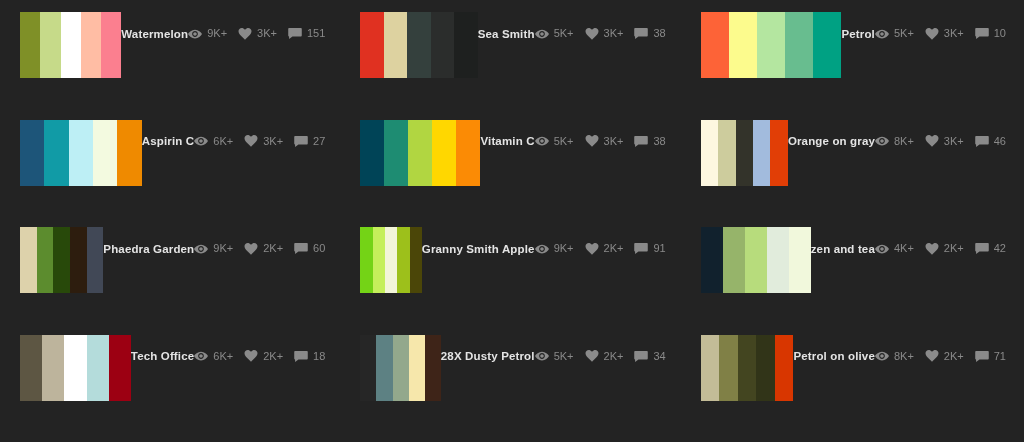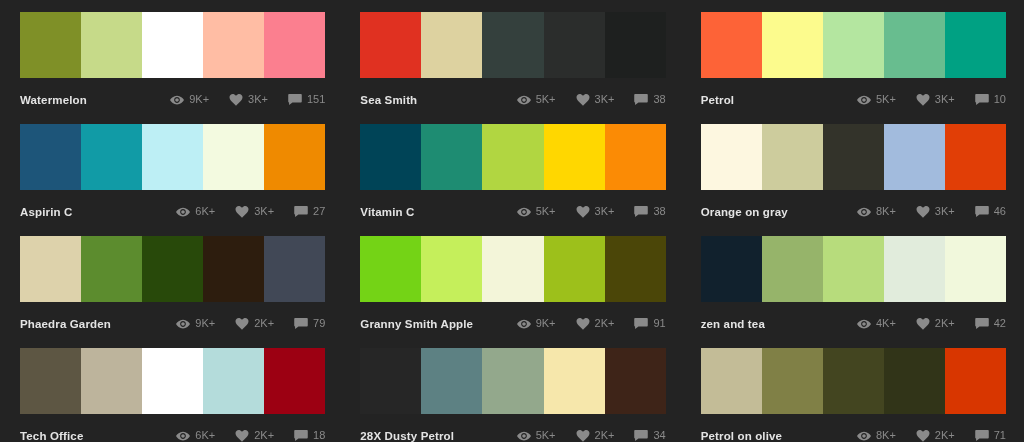--- a/index.html
+++ b/index.html
@@ -23,21 +23,21 @@
     display: grid;
     grid-template-columns: repeat(3, 1fr);
     grid-template-rows: repeat(4, 1fr);
     column-gap: 35px;
     row-gap: 0px;
     background: #232323;
   }
 
   .palette-card {
     display: flex;
-    flex-direction: column;
+    flex-direction: row;
     padding-bottom: 12px;
   }
 
   .swatch-strip {
     display: flex;
     width: 100%;
     height: 66px;
     overflow: hidden;
   }
 
@@ -60,21 +60,21 @@
     color: #e4e4e4;
     letter-spacing: 0.15px;
     white-space: nowrap;
     overflow: hidden;
     text-overflow: ellipsis;
   }
 
   .stats {
     display: flex;
     align-items: center;
-    gap: 20px;
+    gap: 11px;
     flex: none;
   }
 
   .stat {
     display: flex;
     align-items: center;
     gap: 5px;
     color: #8a8a8a;
     font-size: 11px;
     line-height: 1;
@@ -354,21 +354,21 @@
               </svg>
             </span>
             <span class="stat-value">2K+</span>
           </div>
           <div class="stat">
             <span class="icon">
               <svg viewBox="0 0 16 13" width="14" height="11">
                 <path d="M1 0h14a1 1 0 0 1 1 1v8a1 1 0 0 1-1 1H5l-4 3v-3H1a1 1 0 0 1-1-1V1a1 1 0 0 1 1-1z"></path>
               </svg>
             </span>
-            <span class="stat-value">79</span>
+            <span class="stat-value">60</span>
           </div>
         </div>
       </div>
     </div>
     <div class="palette-card">
       <div class="swatch-strip">
         <div class="swatch" title="#74d316" style="background: rgb(116, 211, 22);"></div>
         <div class="swatch" title="#c5ef5b" style="background: rgb(197, 239, 91);"></div>
         <div class="swatch" title="#f3f5d9" style="background: rgb(243, 245, 217);"></div>
         <div class="swatch" title="#9dc01b" style="background: rgb(157, 192, 27);"></div>

